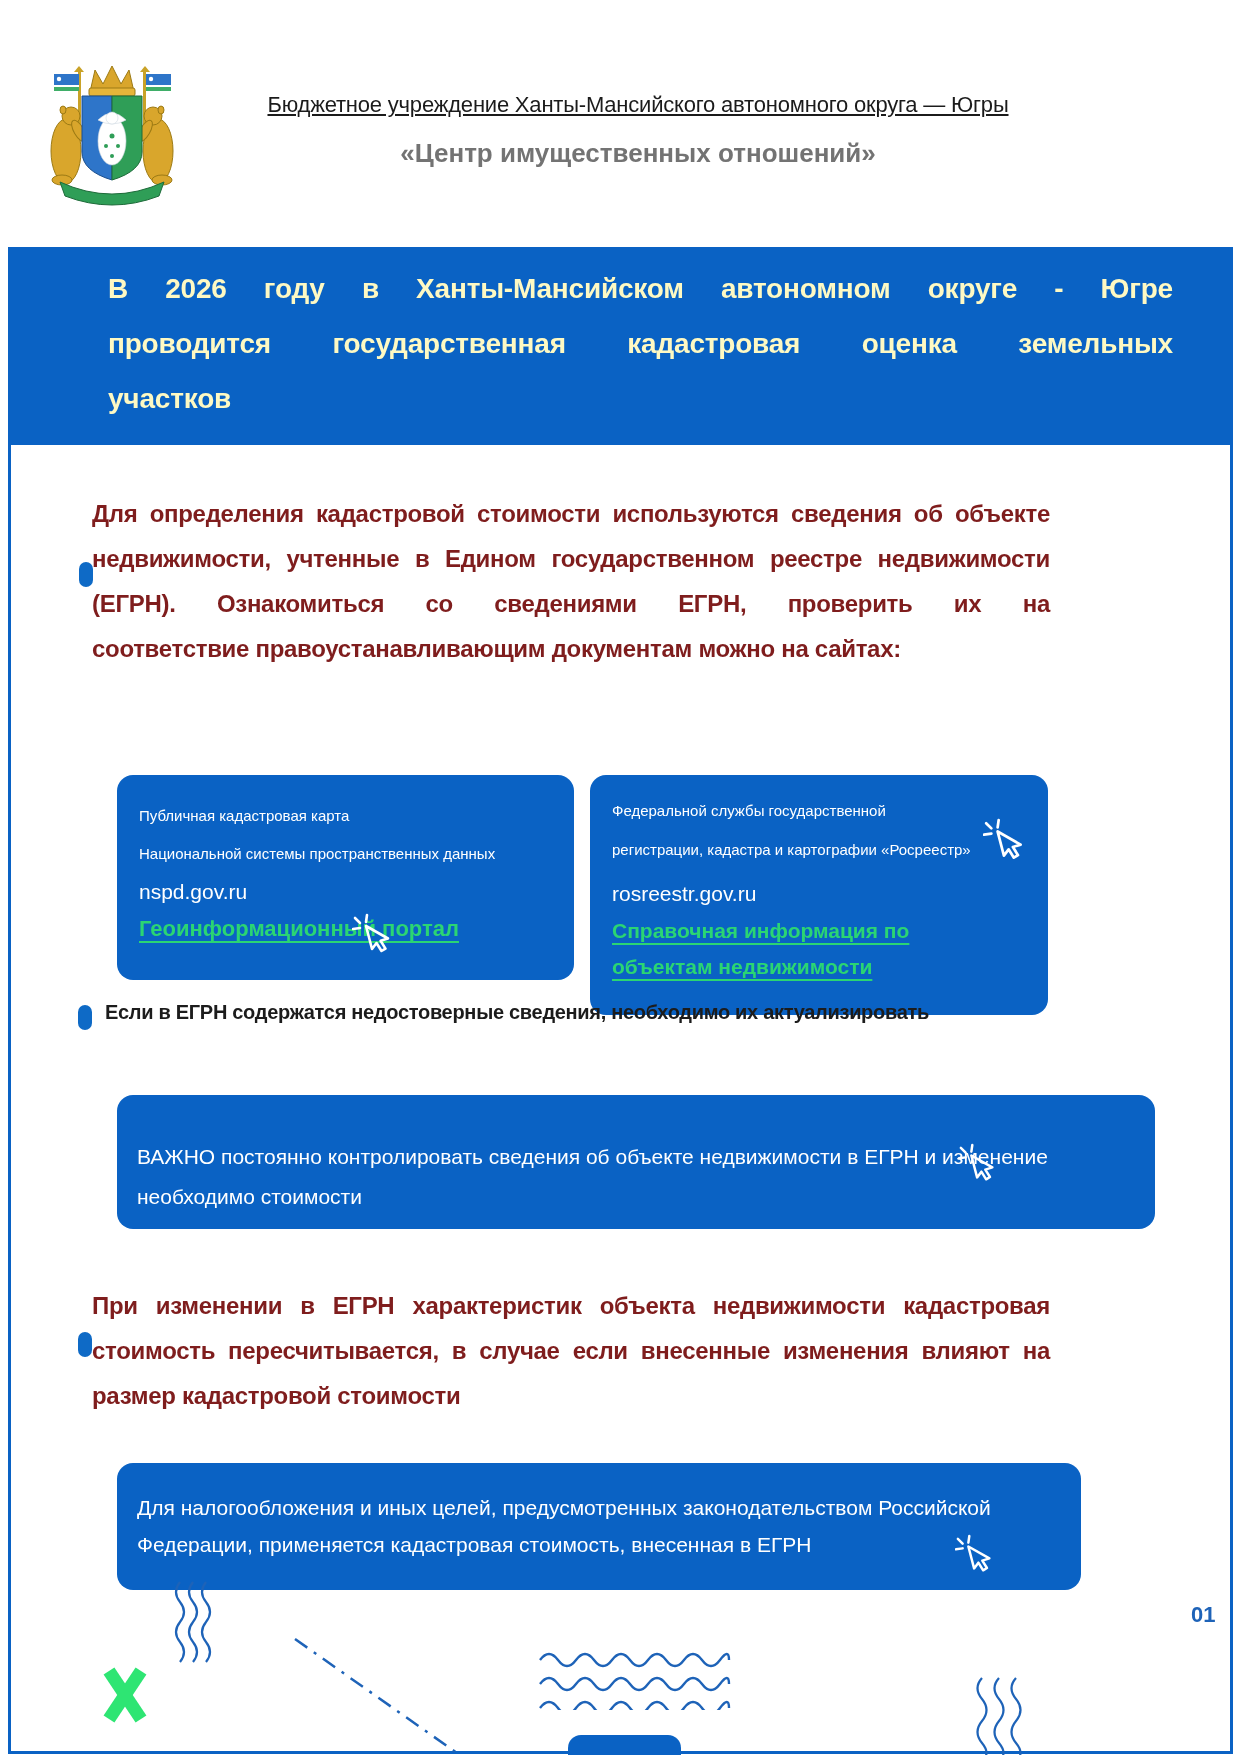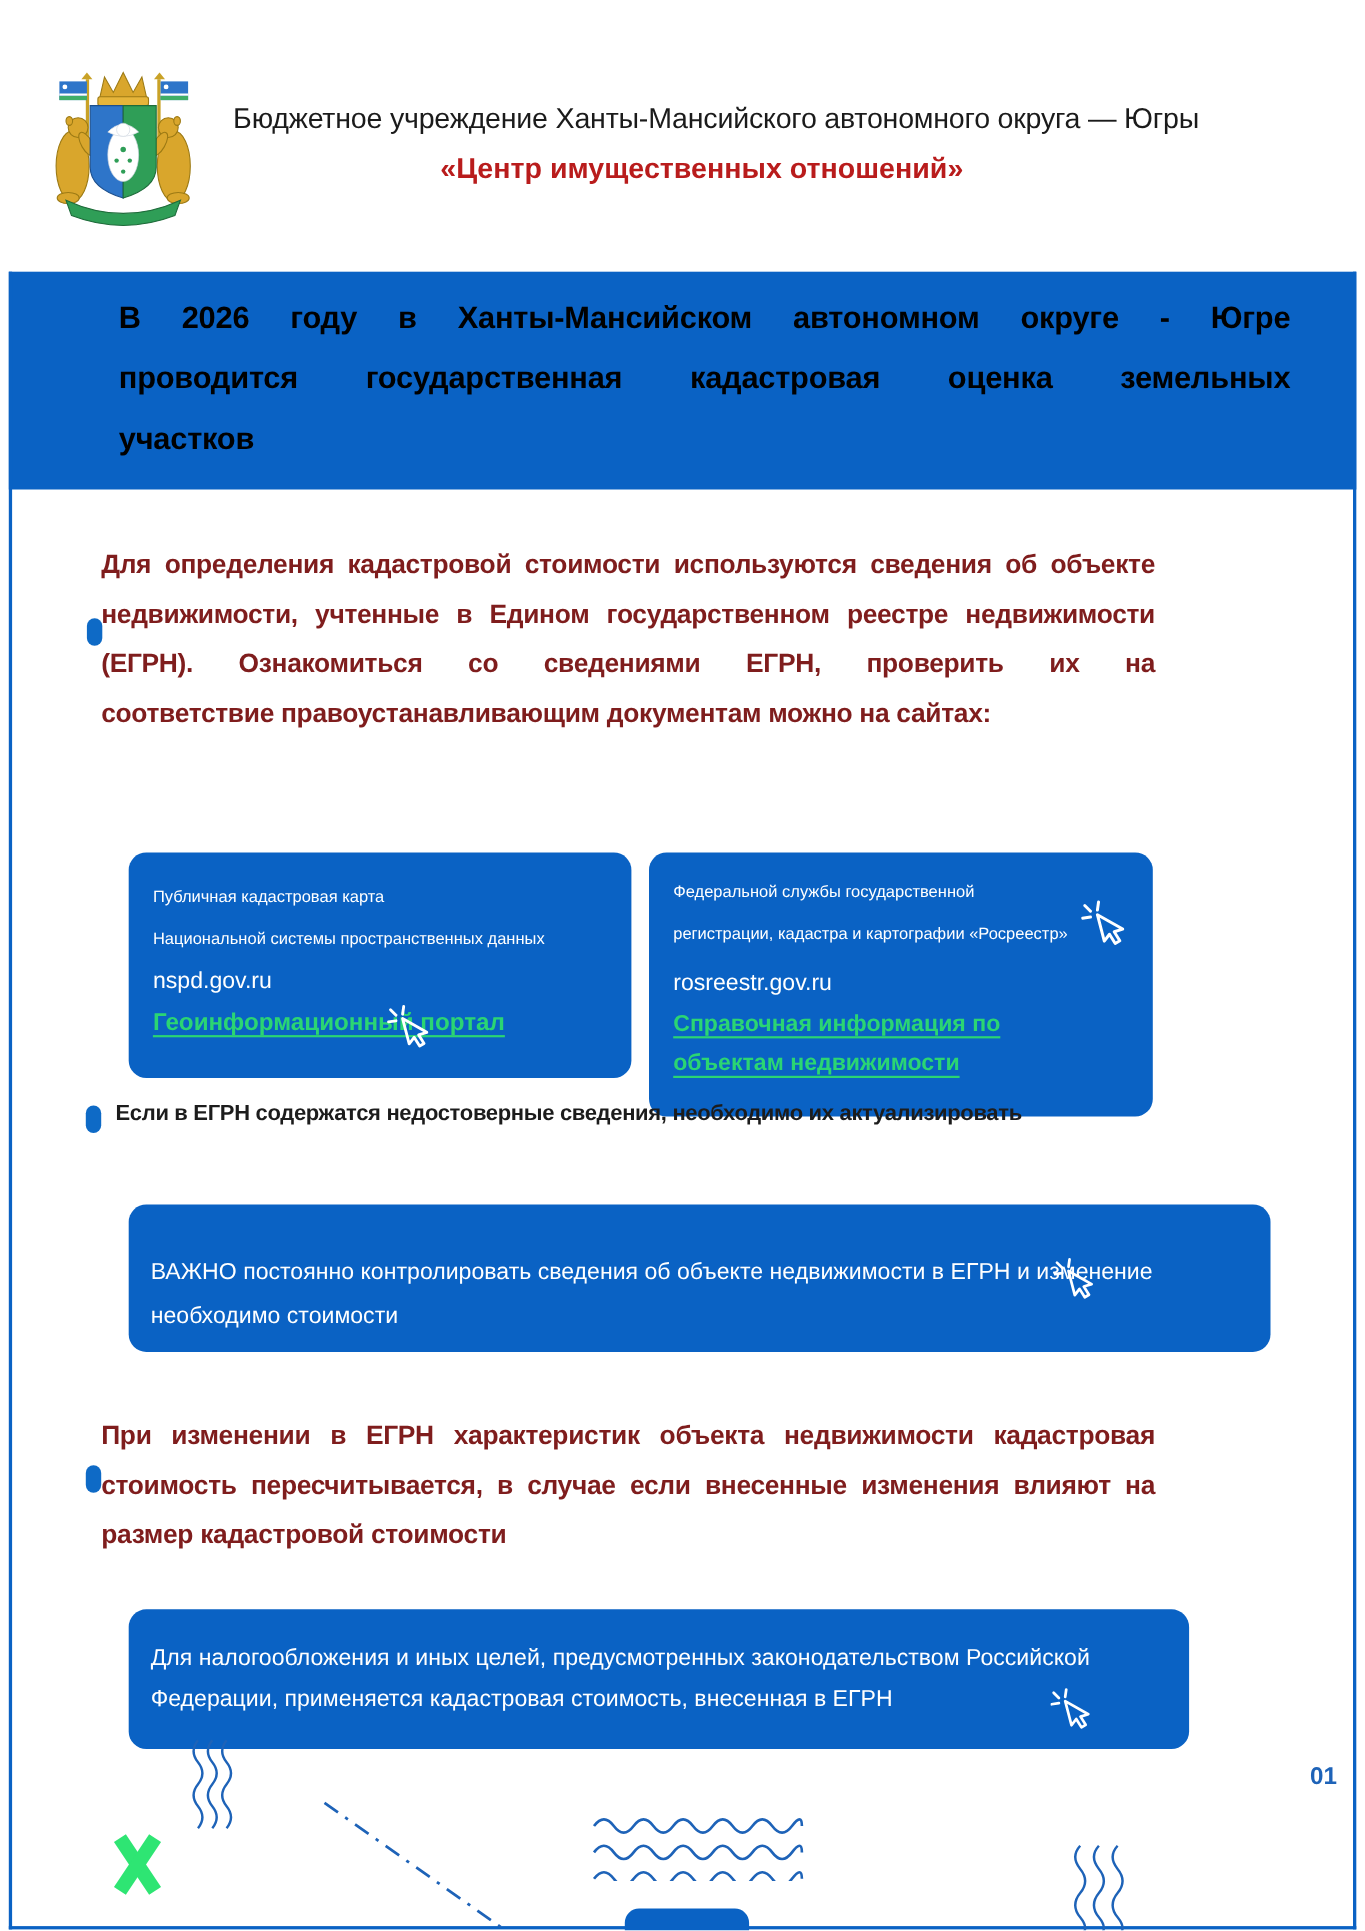--- a/index.html
+++ b/index.html
@@ -5,39 +5,39 @@
   html,body { margin:0; padding:0; background:#ffffff; }
   .page {
     position:relative; width:1241px; height:1755px; margin:0 auto;
     background:#ffffff; overflow:hidden;
     font-family:"Liberation Sans", sans-serif; color:#1a1a1a;
   }
   
   .logo { position:absolute; left:42px; top:56px; width:140px; height:150px; }
   .org-name {
     position:absolute; left:186px; top:92px; width:904px;
-    font-size:26px; text-align:right; color:#1b1b1b; letter-spacing:-0.2px;
+    font-size:22px; text-align:center; color:#1b1b1b; letter-spacing:-0.2px;text-decoration:underline;
   }
   .org-title {
     position:absolute; left:186px; top:138px; width:904px;
-    font-size:26px; font-weight:bold; text-align:center; color:#b91c1c;
+    font-size:26px; font-weight:bold; text-align:center; color:#737373;
   }
   
   .frame {
     position:absolute; left:8px; top:247px; width:1225px; height:1507px;
     border:3px solid #0a62c4; border-top:none; box-sizing:border-box;
     pointer-events:none;
   }
   .banner {
     position:absolute; left:8px; top:247px; width:1225px; height:198px;
     background:#0a62c4;
   }
   .banner-text {
     position:absolute; left:100px; top:14px; width:1065px;
-    font-size:28px; font-weight:bold; color:#000000; line-height:55px;
+    font-size:28px; font-weight:bold; color:#fef9c3; line-height:55px;
     letter-spacing:-0.2px;
   }
   .jline { text-align:justify; text-align-last:justify; }
   .lline { text-align:left; text-align-last:left; }
   
   .bullet {
     position:absolute; width:14px; height:25px; border-radius:7px;
     background:#0e6ac6;
   }
   .para {

